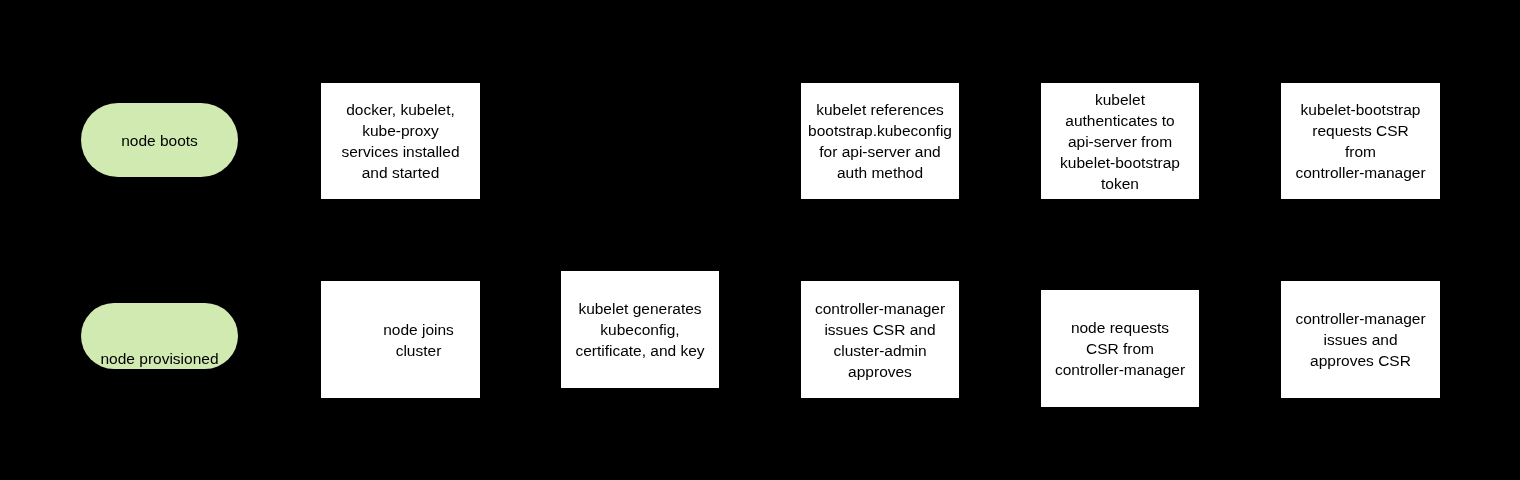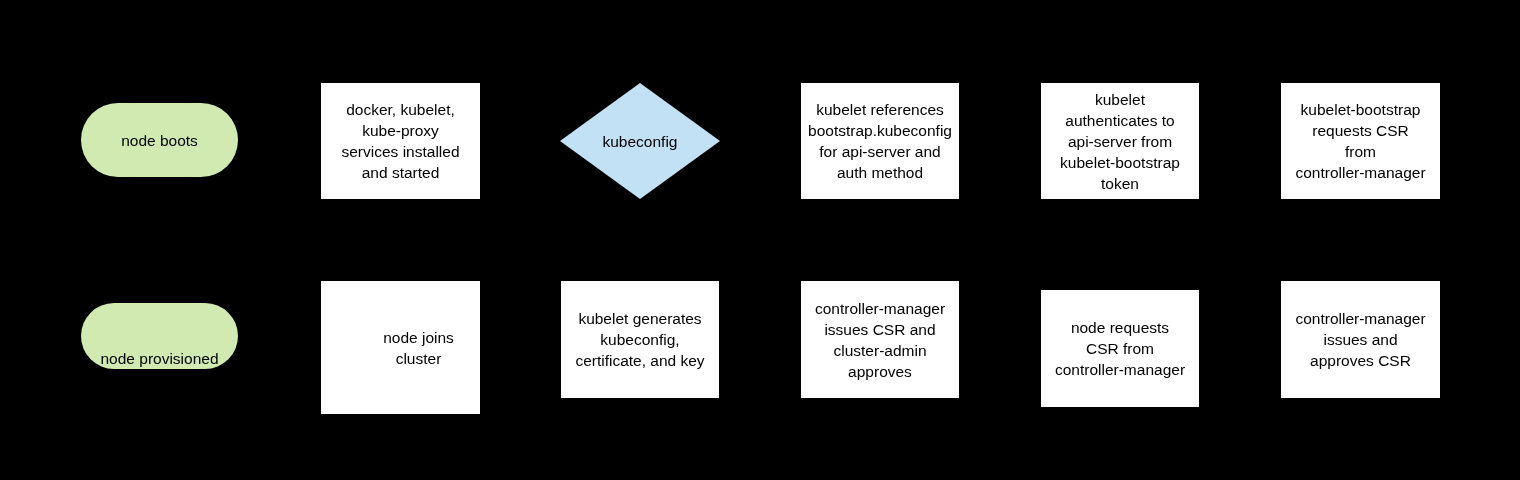--- a/index.html
+++ b/index.html
@@ -69,24 +69,20 @@
     <div style="position: absolute; left: 0px; top: 0px; width: 100%; height: 100%;">
       <div class="node shape-pill" style="left: 81px; top: 103px; width: 157px; height: 74px;">
         <span class="label">node boots</span>
       </div>
       <div class="node shape-box" style="left: 321px; top: 83px; width: 159px; height: 116px;">
         <span class="label">docker, kubelet,
 kube-proxy
 services installed
 and started</span>
       </div>
-      <div class="node shape-diamond" style="left: 560px; top: 83px; width: 160px; height: 116px;">
-        <div class="diamond-fill"></div>
-        <span class="label">kubeconfig</span>
-      </div>
       <div class="node shape-box overflow-text" style="left: 801px; top: 83px; width: 158px; height: 116px;">
         <span class="label">kubelet references
 bootstrap.kubeconfig
 for api-server and
 auth method</span>
       </div>
       <div class="node shape-box" style="left: 1041px; top: 83px; width: 158px; height: 116px;">
         <span class="label">kubelet
 authenticates to
 api-server from
@@ -97,24 +93,24 @@
         <span class="label">kubelet-bootstrap
 requests CSR
 from
 controller-manager</span>
       </div>
     </div>
     <div style="position: absolute; left: 0px; top: 0px; width: 100%; height: 100%;">
       <div class="node shape-pill" style="left: 81px; top: 303px; width: 157px; height: 66px; align-items: flex-end;">
         <span class="label">node provisioned</span>
       </div>
-      <div class="node shape-box" style="left: 321px; top: 281px; width: 159px; height: 133px; padding-left: 36px;">
+      <div class="node shape-box" style="left: 321px; top: 281px; width: 159px; height: 117px; padding-left: 36px;">
         <span class="label">node joins cluster</span>
       </div>
-      <div class="node shape-box" style="left: 561px; top: 281px; width: 158px; height: 117px;">
+      <div class="node shape-box" style="left: 561px; top: 271px; width: 158px; height: 117px;">
         <span class="label">kubelet generates
 kubeconfig,
 certificate, and key</span>
       </div>
       <div class="node shape-box" style="left: 801px; top: 281px; width: 158px; height: 117px;">
         <span class="label">controller-manager
 issues CSR and
 cluster-admin
 approves</span>
       </div>

